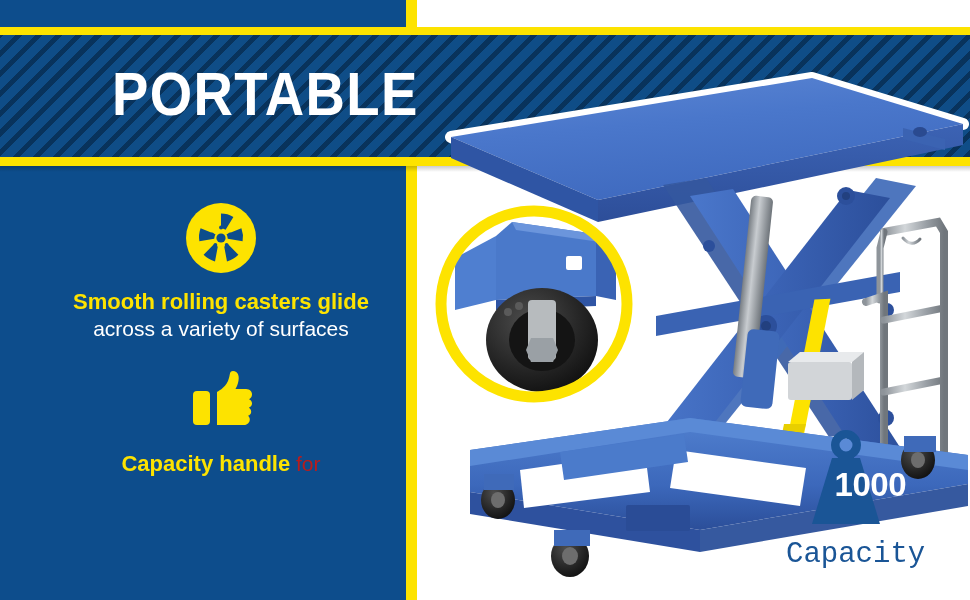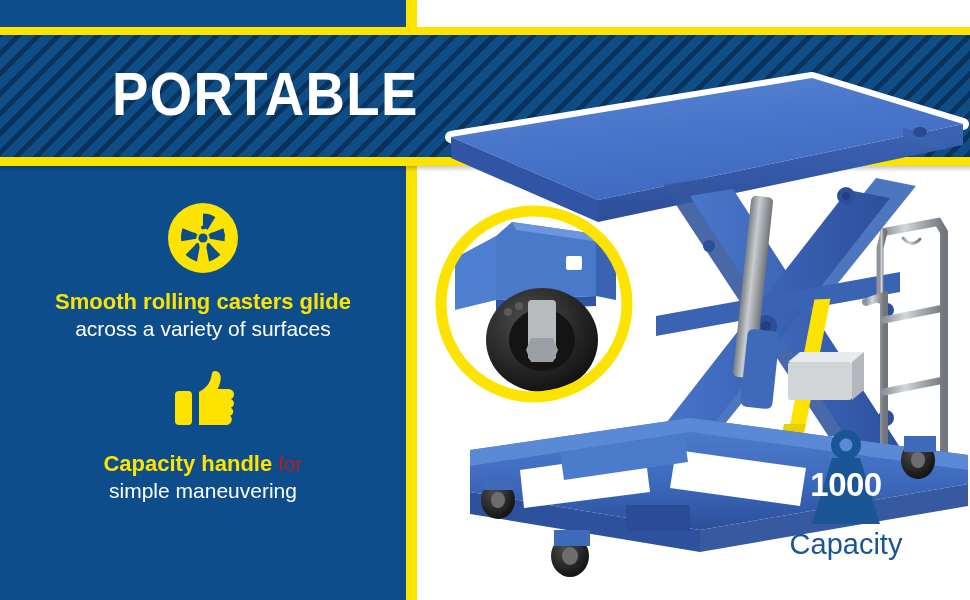--- a/index.html
+++ b/index.html
@@ -100,20 +100,21 @@
     white-space: nowrap;
   }
 
   
   .features {
     position: absolute;
     left: 0;
     top: 196px;
     width: 484px;
     z-index: 6;
+    padding-left: 18px;
   }
   .feature {
     width: 406px;
     text-align: center;
     margin-bottom: 14px;
   }
   .feature-icon {
     height: 84px;
     display: flex;
     align-items: center;
@@ -173,36 +174,38 @@
   }
   .cap-num {
     position: absolute;
     left: 0;
     top: 38px;
     width: 120px;
     color: #ffffff;
     font-size: 33px;
     font-weight: bold;
     letter-spacing: -0.5px;
+    text-align: right;
   }
   .cap-unit {
     position: absolute;
     left: 0;
     top: 70px;
     width: 120px;
     color: #ffffff;
     font-size: 20px;
     font-weight: bold;
   }
   .cap-label {
-    margin-top: 0;
+    margin-top: 10px;
     color: #1a5596;
     font-size: 29px;
     font-weight: normal;
     letter-spacing: 0px;
+    font-family: Liberation Mono, monospace;
   }
 </style>
 </head>
 <body>
 
 <div id="stage">
 
   <div class="product-area"></div>
 
   <div class="left-panel"></div>
@@ -393,21 +396,20 @@
       <div class="feature-icon">
         <svg width="74" height="74" viewBox="0 0 74 74">
           <g fill="#fde300">
             <rect x="9" y="28" width="17" height="34" rx="4"></rect>
             <path d="M33 62 L33 29 C33 29 41 25 44 18 C46.5 12 45 8 49 8 C54 8 56 13 54 20 C53 23.5 51.5 26 51.5 26 L62 26 C66 26 68 28.8 68 31.6 C68 34 66.4 35.6 65 36.2 C67 37 68 38.6 68 40.6 C68 42.8 66.4 44.2 64.8 44.8 C66.4 45.6 67.2 47 67.2 48.8 C67.2 50.8 65.8 52.2 64 52.8 C65.2 53.8 65.8 55 65.8 56.4 C65.8 59.4 63.2 62 59.6 62 Z"></path>
           </g>
         </svg>
       </div>
       <div class="feature-text">
         <span class="f-line"><span class="f-strong">Capacity handle</span><span class="f-plain"> for</span></span>
-        <span class="f-line-2">simple maneuvering</span>
       </div>
     </div>
 
   </div>
 
   <div class="capacity-badge">
     <div class="cap-weight">
       <svg width="120" height="100" viewBox="0 0 120 100" style="position:absolute;left:0;top:0;">
         <path d="M60 2 a15 15 0 0 1 15 15 a15 15 0 0 1 -7 12.6 L68 31 L52 31 L52 29.6 A15 15 0 0 1 45 17 A15 15 0 0 1 60 2 Z
                  M60 10.5 a6.5 6.5 0 1 0 0 13 a6.5 6.5 0 0 0 0 -13 Z" fill="#1a5596"></path>

